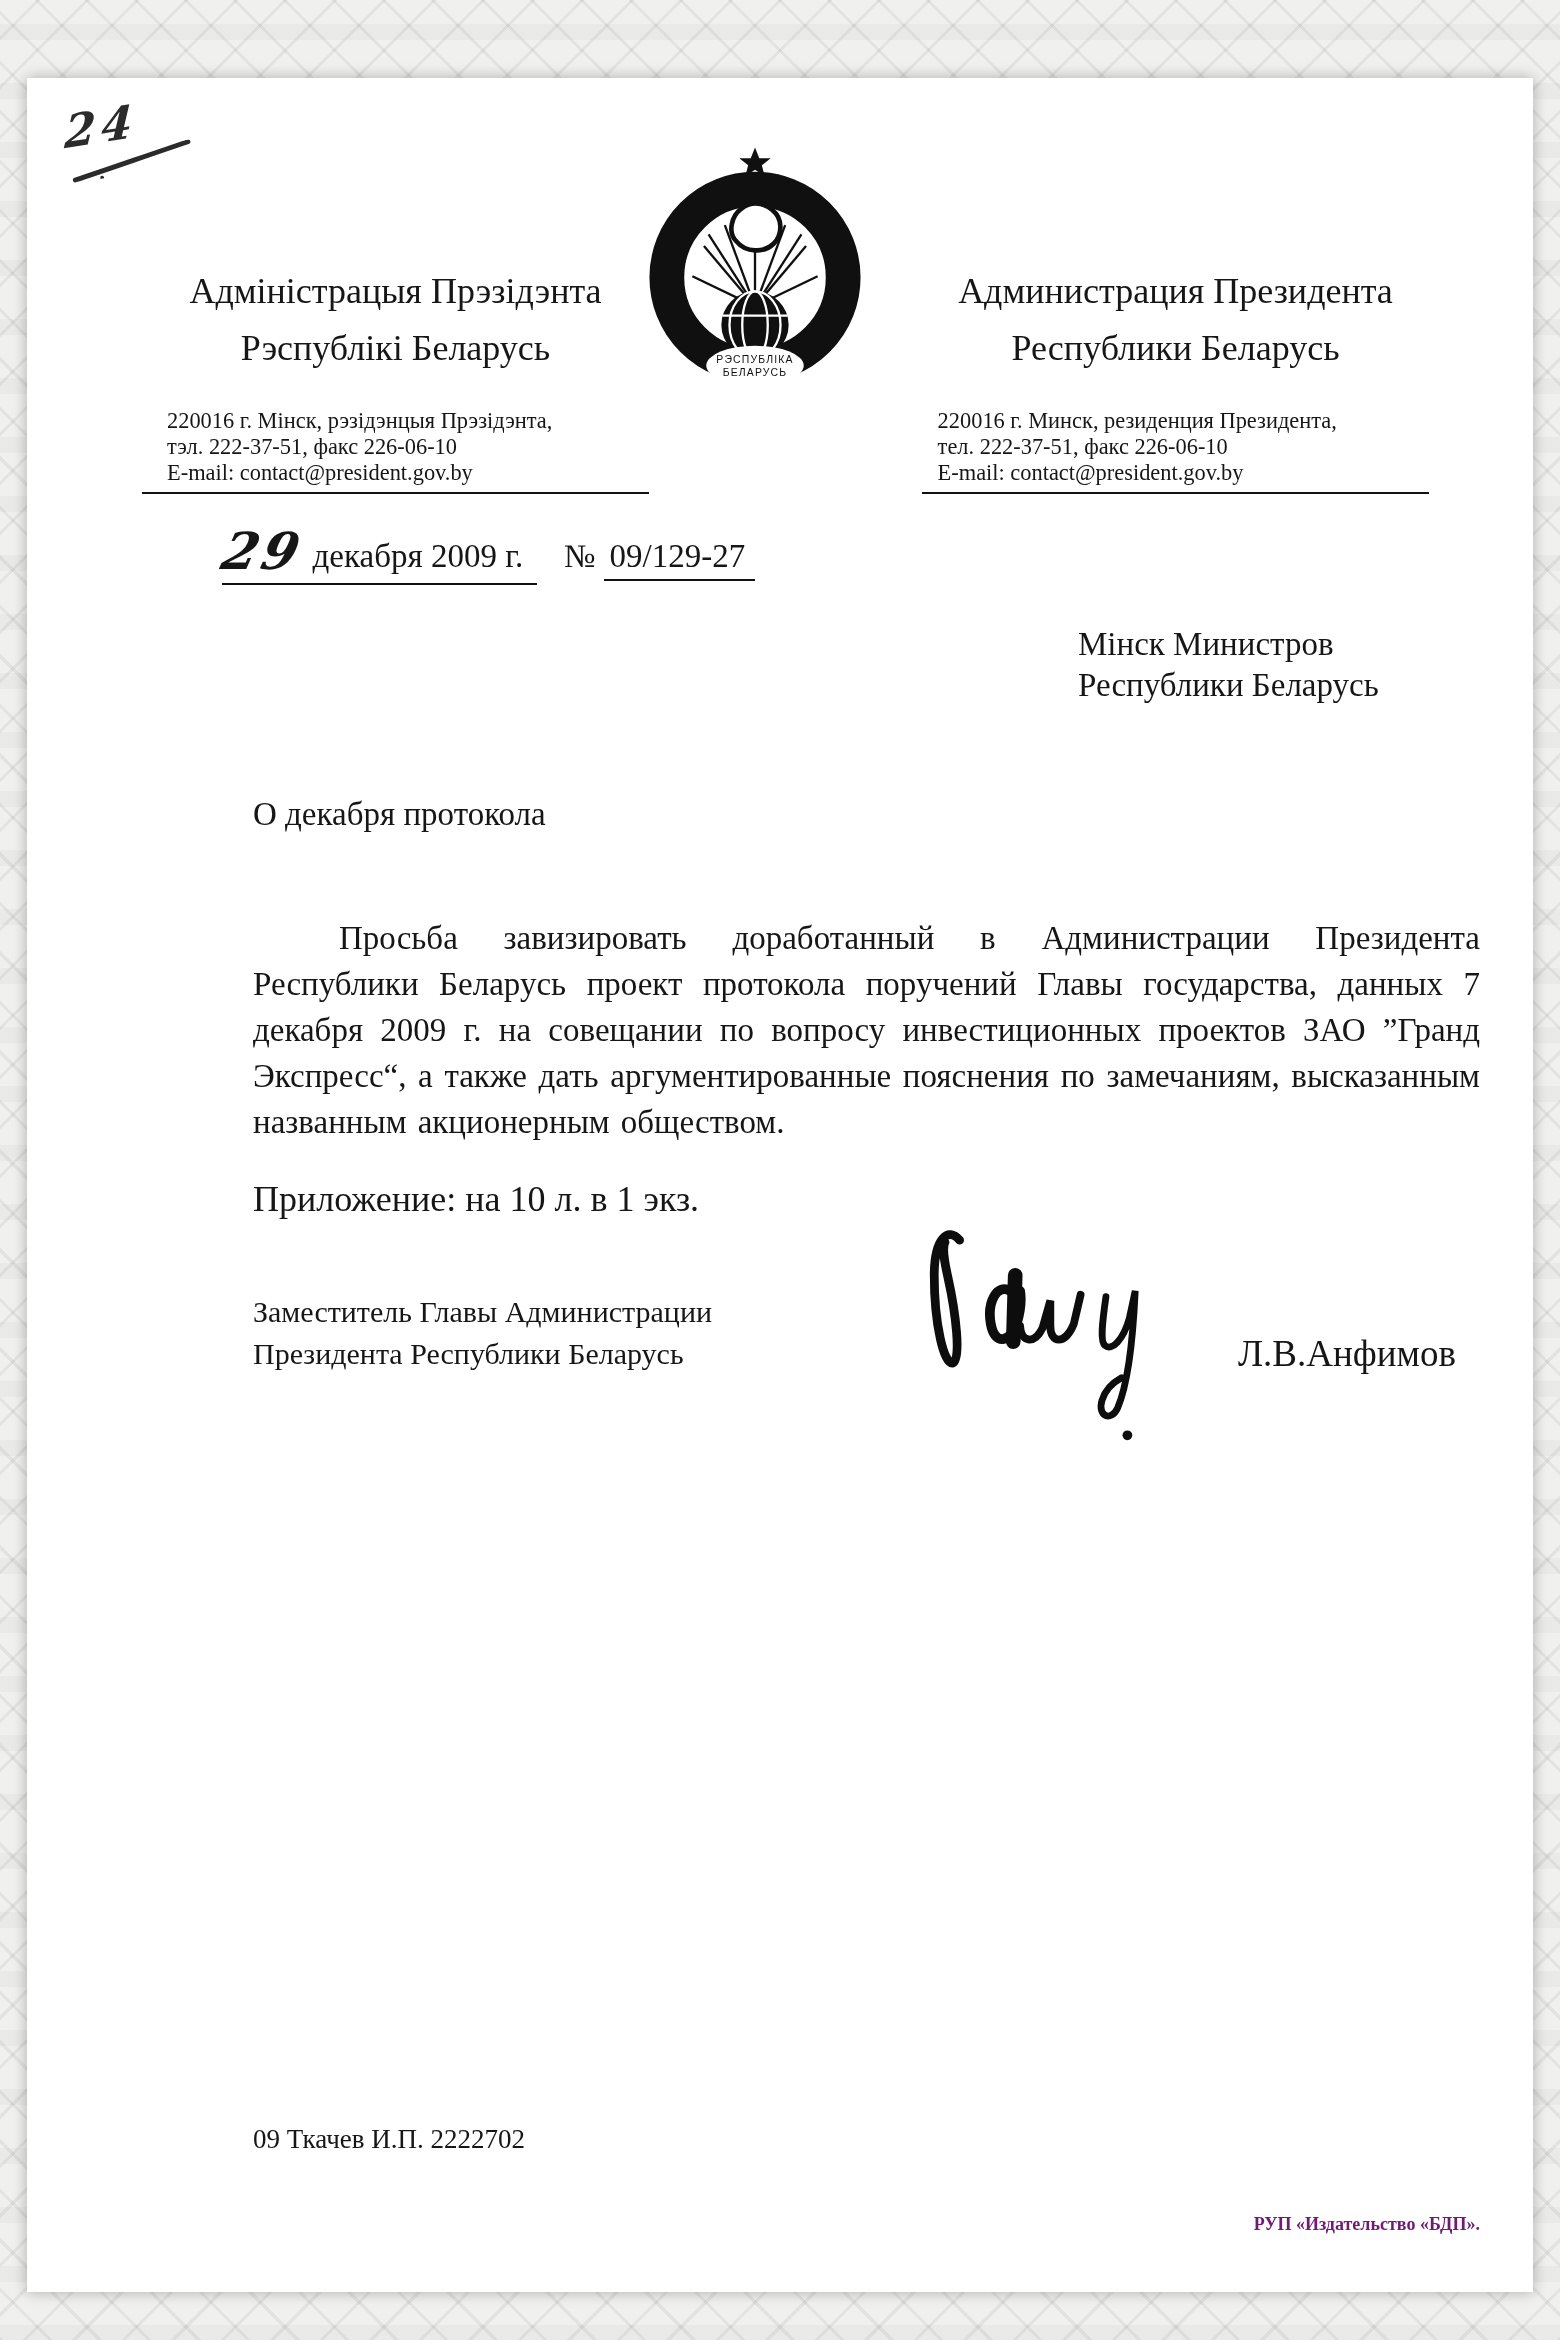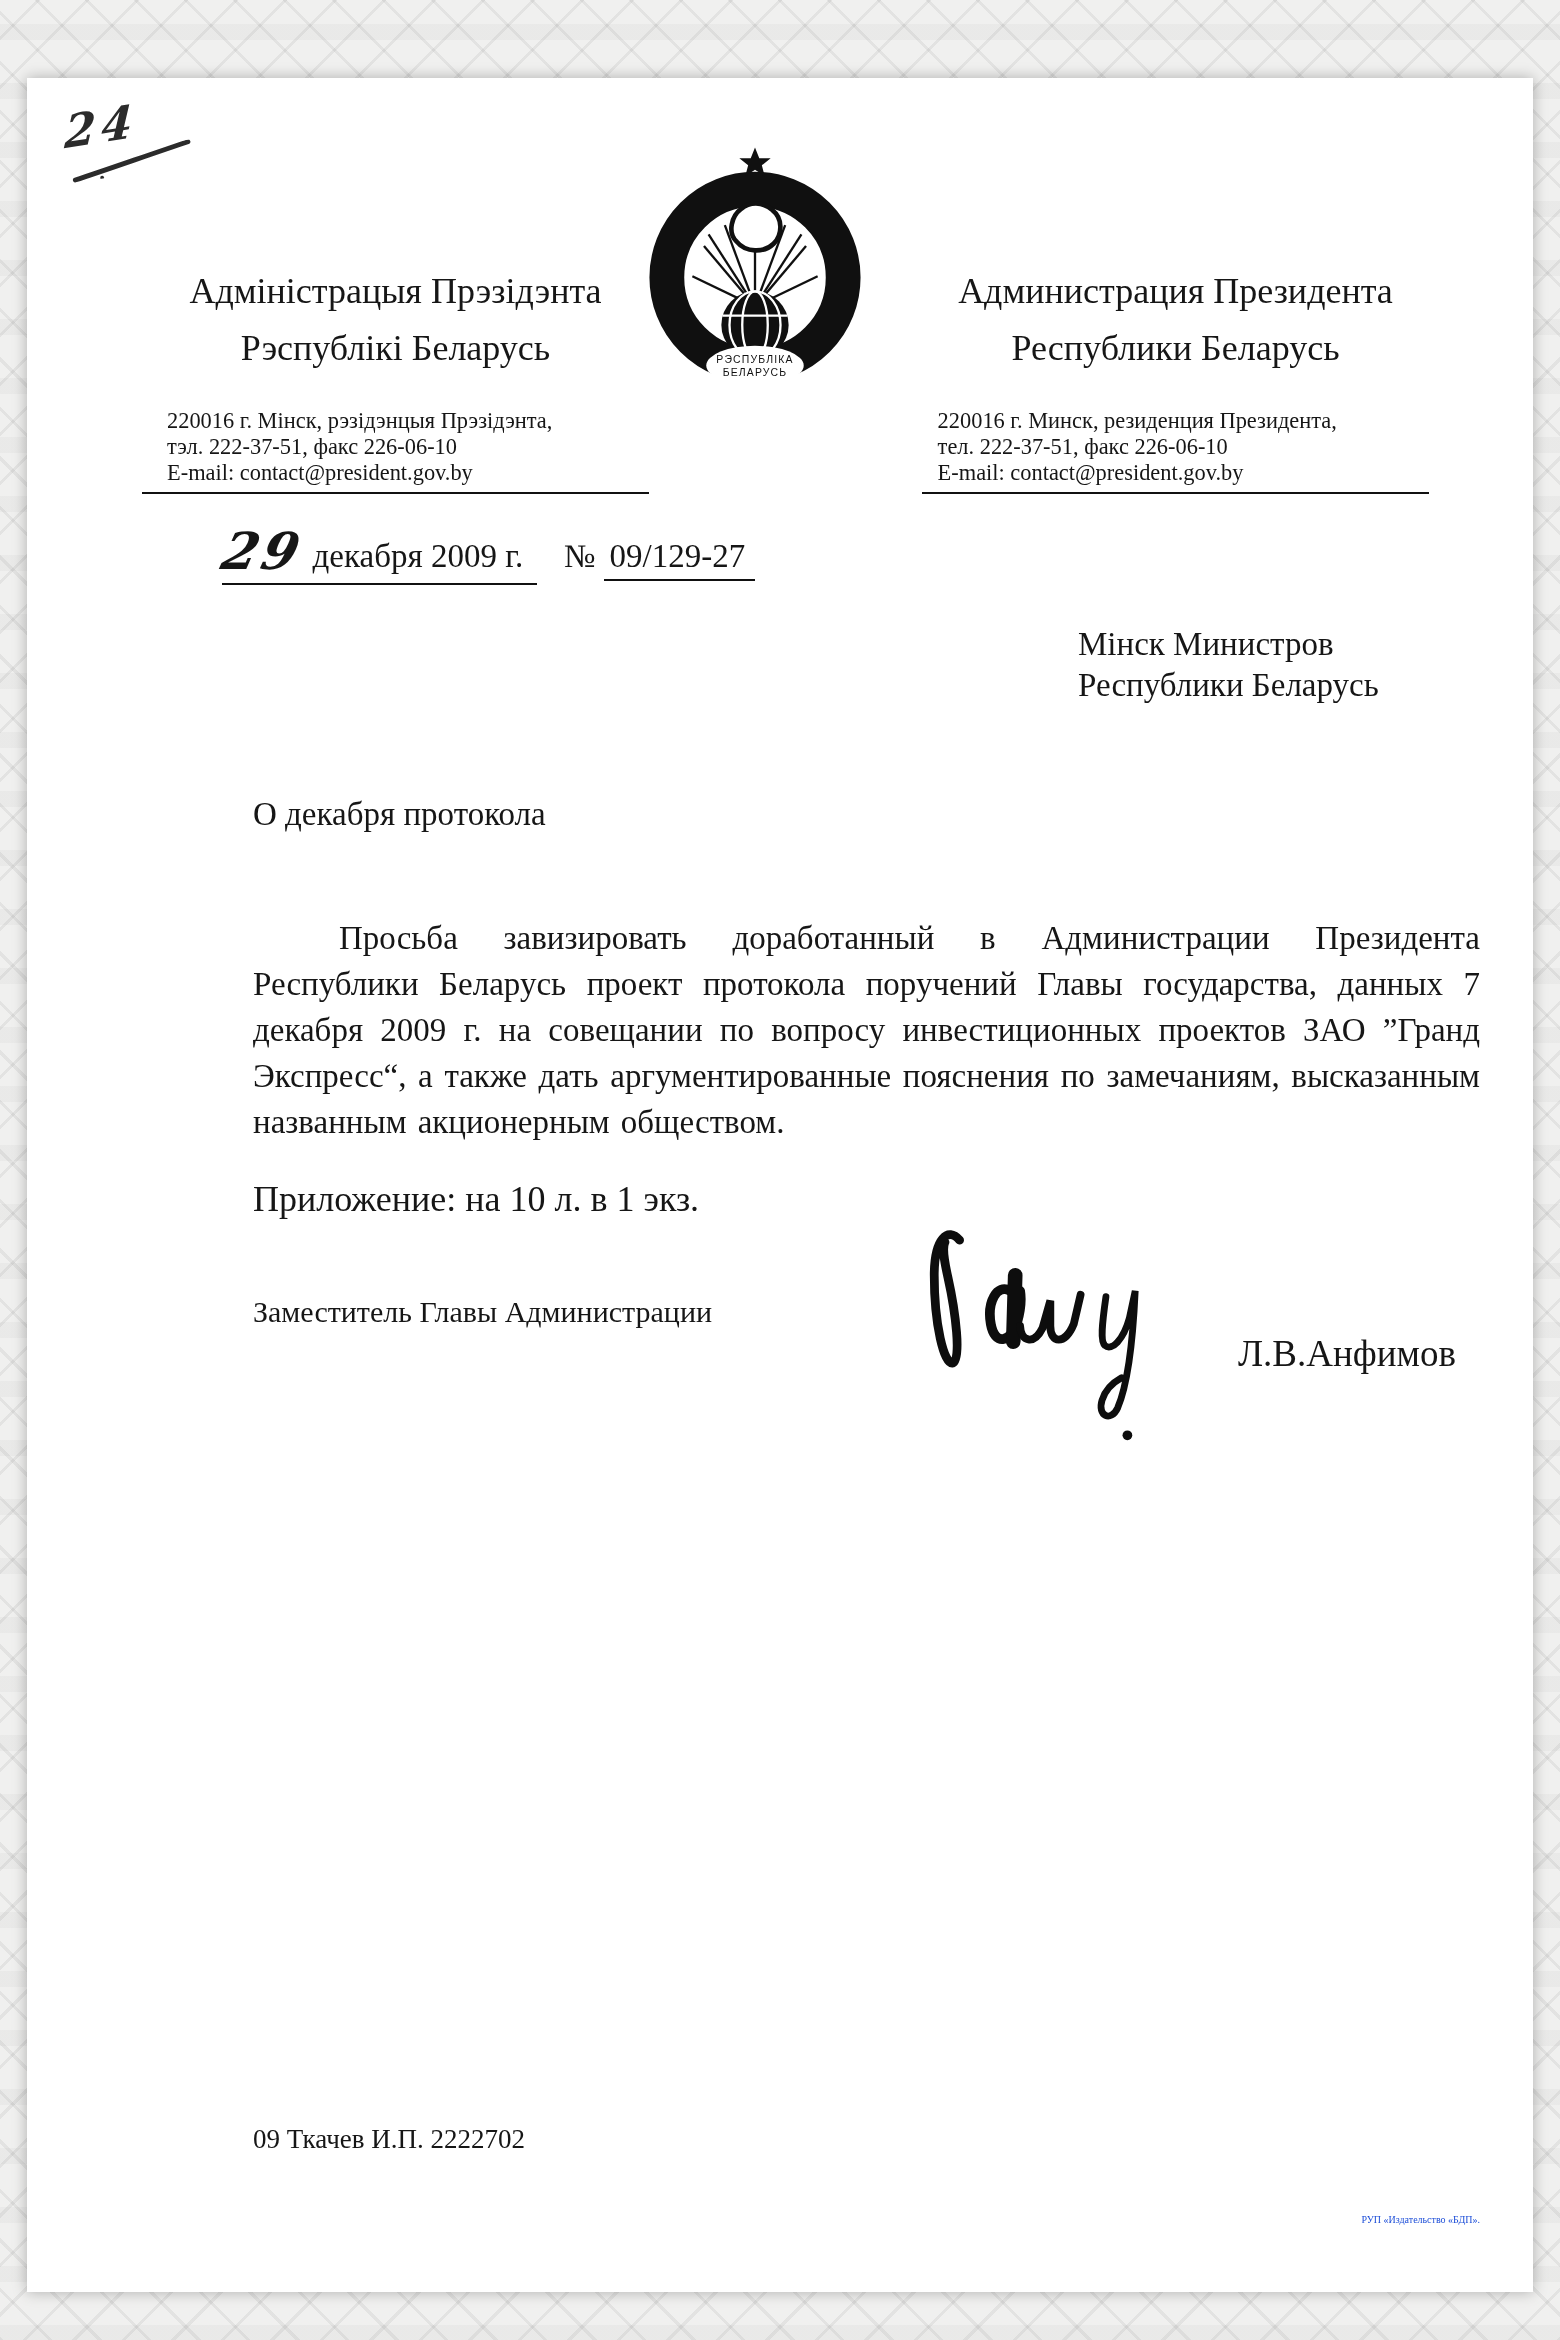--- a/index.html
+++ b/index.html
@@ -65,21 +65,21 @@
     word-spacing:2.9px;
   }
 
   .attachment{left:226px;top:1100px;font-size:36px;}
 
   .sig-title{left:226px;top:1213px;font-size:30px;line-height:42px;}
   .sig-scribble{left:870px;top:1129px;}
   .sig-name{left:1211px;top:1254px;font-size:37px;}
 
   .executor{left:226px;top:2046px;font-size:27px;}
-  .printer{left:965px;top:2136px;width:488px;text-align:right;font-size:10px;font-weight:normal;color:#1d4ed8;}
+  .printer{left:965px;top:2136px;width:488px;text-align:right;font-size:18px;font-weight:bold;color:#701a75;}
 
   svg{display:block;}
 </style>
 </head>
 <body>
 
 <div class="page">
 
   <div class="abs corner-mark">
     <span class="hw-num">24</span>
@@ -157,20 +157,21 @@
   </div>
 
   <div class="abs subject">О декабря протокола</div>
 
   <div class="abs bodytext">Просьба завизировать доработанный в Администрации Президента Республики Беларусь проект протокола поручений Главы государства, данных 7 декабря 2009 г. на совещании по вопросу инвестиционных проектов ЗАО ”Гранд Экспресс“, а также дать аргументированные пояснения по замечаниям, высказанным названным акционерным обществом.</div>
 
   <div class="abs attachment">Приложение: на 10 л. в 1 экз.</div>
 
   <div class="abs sig-title">
     <div>Заместитель Главы Администрации</div>
+    <div>Президента Республики Беларусь</div>
   </div>
 
   <div class="abs sig-scribble">
     <svg width="293" height="239" viewBox="0 0 300 245">
       <g stroke="#0d0d0d" fill="none" stroke-linecap="round">
         <path d="M64,34 C52,20 38,32 38,70 C38,120 48,162 57,160 C66,157 60,108 52,72 C48,54 46,42 49,36" stroke-width="9"></path>
         <path d="M116,86 C102,78 92,98 96,120 C100,142 116,140 123,118 C127,104 127,92 126,86" stroke-width="10"></path>
         <path d="M121,70 L119,138" stroke-width="15"></path>
         <path d="M126,122 C127,138 140,142 149,124 L157,96 L157,122 C157,140 172,142 181,120 L188,90" stroke-width="8"></path>
         <path d="M214,92 C210,120 208,138 213,142 C220,148 232,136 238,114 L244,86 C242,130 238,178 226,206 C219,221 205,214 210,198 C213,188 221,180 230,175" stroke-width="7"></path>

